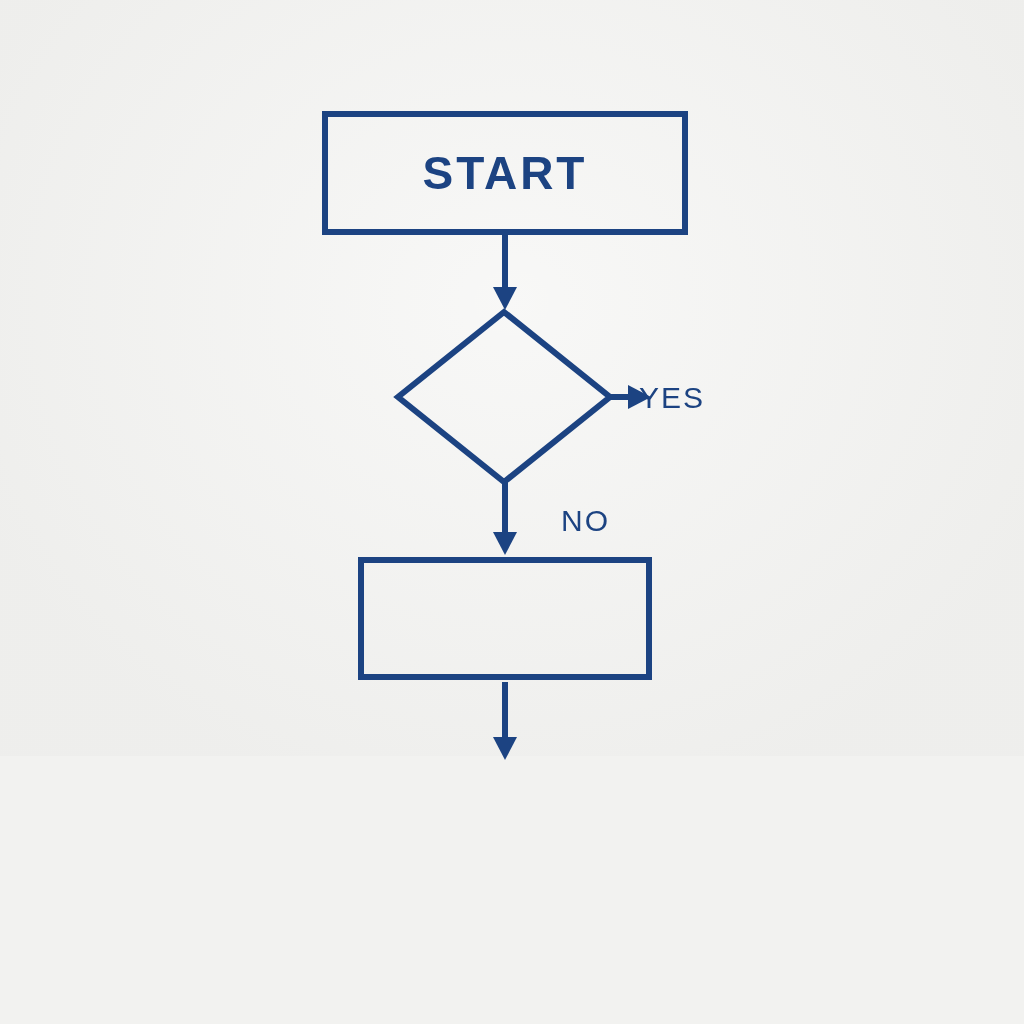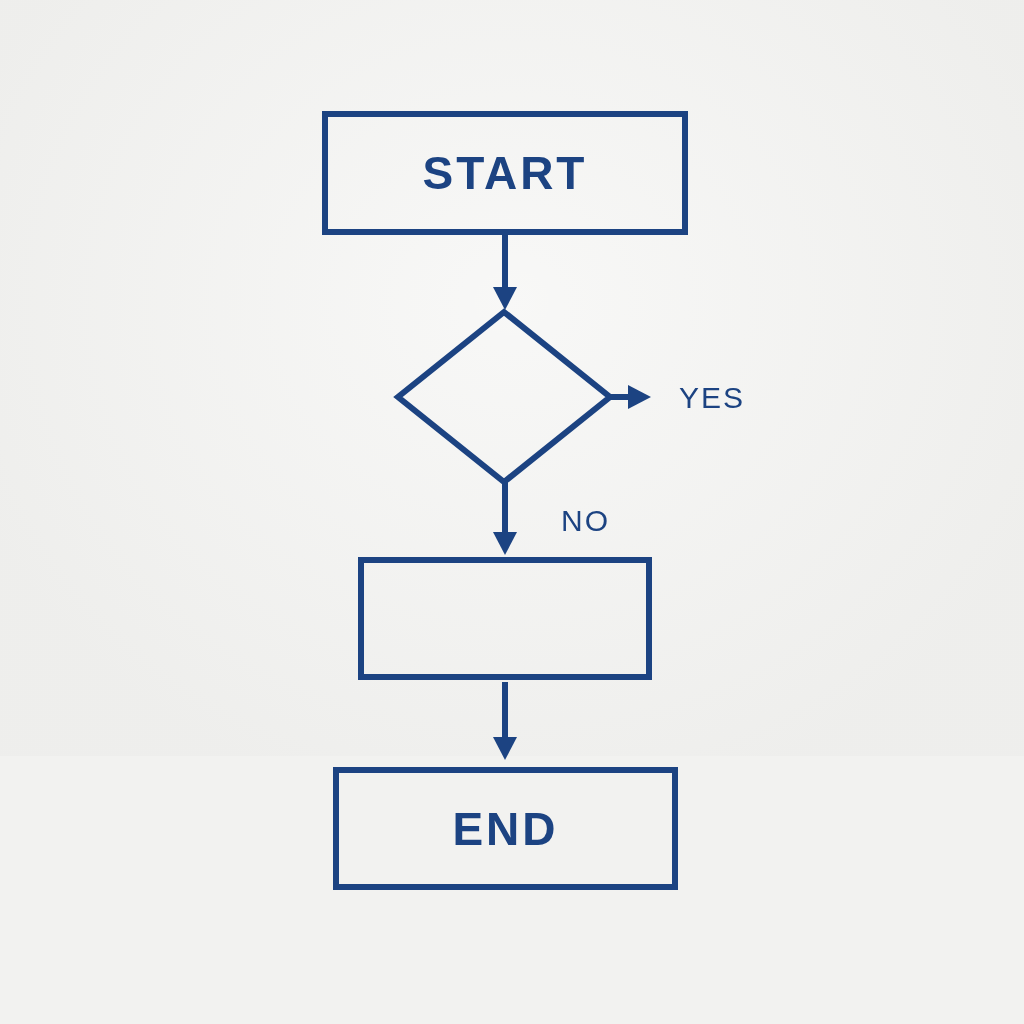--- a/index.html
+++ b/index.html
@@ -47,21 +47,21 @@
   .node-process { left: 358px; top: 557px; width: 294px; height: 123px; }
   .node-end { left: 333px; top: 767px; width: 345px; height: 123px; }
 
   .edge-label {
     position: absolute;
     color: var(--line);
     font-size: 30px;
     font-weight: 500;
     letter-spacing: 2px;
   }
-  .label-yes { left: 679px; top: 381px; text-align: right; }
+  .label-yes { left: 639px; top: 381px; text-align: right; }
   .label-no  { left: 524px; top: 504px; margin-left: 37px; }
 </style>
 </head>
 <body>
 
 <div class="canvas">
 
   <svg class="connectors" viewBox="0 0 1024 1024" xmlns="http://www.w3.org/2000/svg">
 
     <polygon class="diamond" points="504,312 610,397 504,482 398,397"></polygon>
@@ -88,20 +88,17 @@
   </svg>
 
   <div class="node node-start">
     <span class="node-label">START</span>
   </div>
 
   <div class="node node-process">
     <span class="node-label"></span>
   </div>
 
-  <div class="node node-end">
-    <span class="node-label">END</span>
-  </div>
 
   <span class="edge-label label-yes">YES</span>
   <span class="edge-label label-no">NO</span>
 
 </div>
 
 </body></html>

